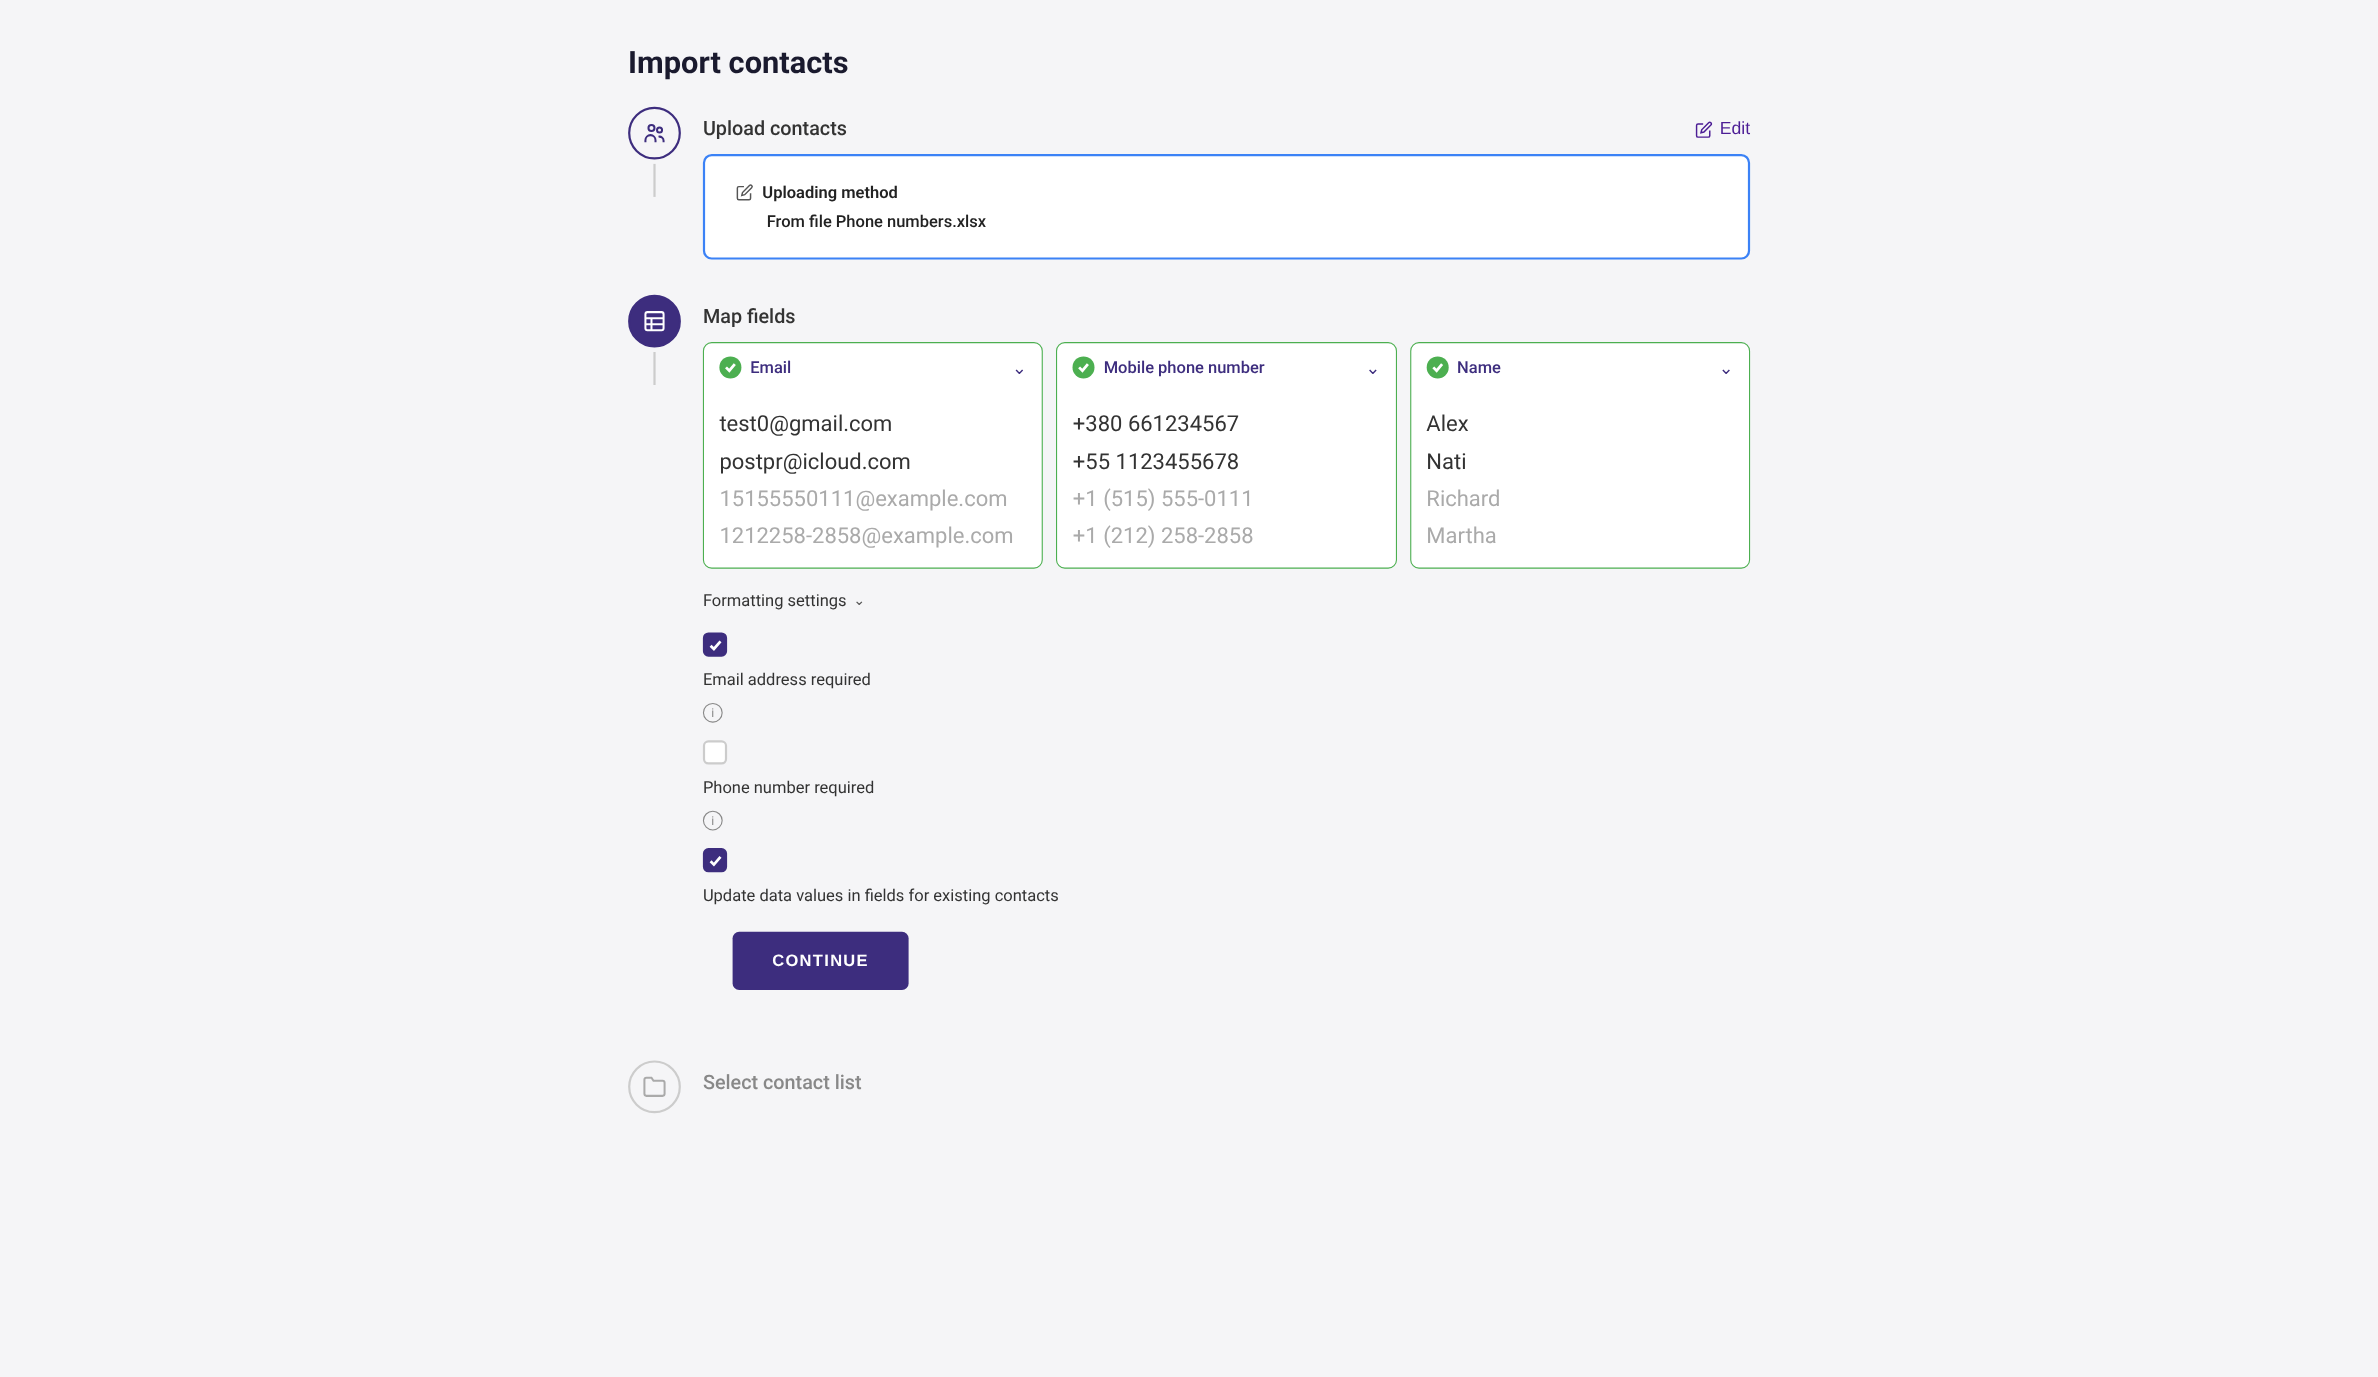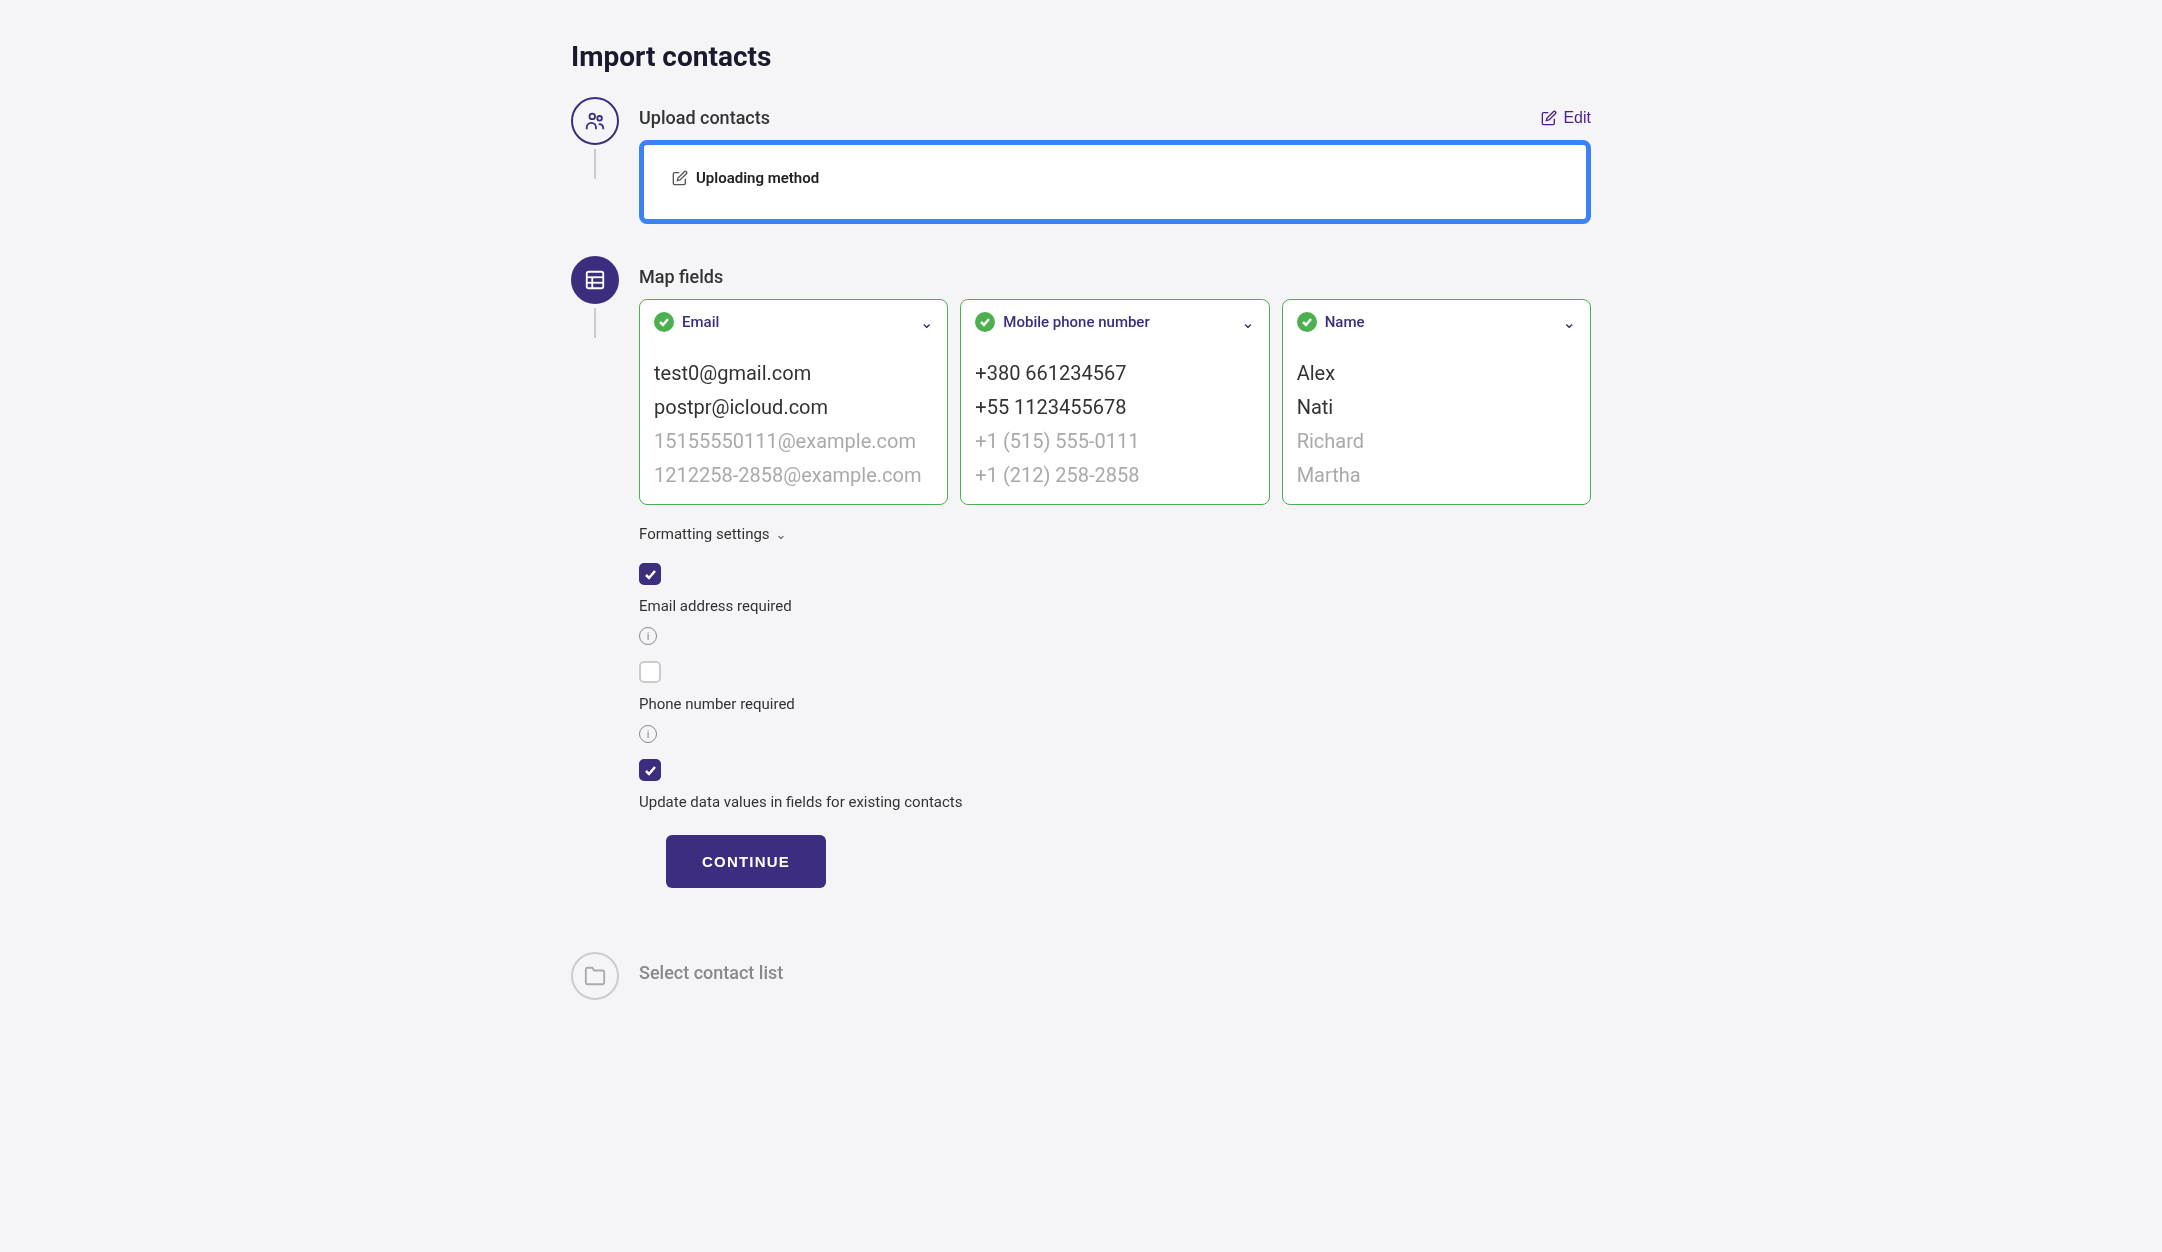--- a/index.html
+++ b/index.html
@@ -84,21 +84,21 @@
       color: #4c1d95;
       cursor: pointer;
       font-weight: 500;
       background: none;
       border: none;
     }
 
     
     .upload-card {
       background: #fff;
-      border: 5px solid #3b82f6;
+      border: 2px solid #3b82f6;
       border-radius: 8px;
       padding: 24px 28px;
     }
     .upload-method-label {
       display: flex;
       align-items: center;
       gap: 8px;
       font-size: 15px;
       font-weight: 600;
       color: #222;
@@ -300,20 +300,21 @@
         </button>
       </div>
       <div class="upload-card">
         <div class="upload-method-label">
           <svg width="16" height="16" viewBox="0 0 24 24" fill="none" stroke="#555" stroke-width="2">
             <path d="M11 4H4a2 2 0 0 0-2 2v14a2 2 0 0 0 2 2h14a2 2 0 0 0 2-2v-7"></path>
             <path d="M18.5 2.5a2.121 2.121 0 0 1 3 3L12 15l-4 1 1-4 9.5-9.5z"></path>
           </svg>
           <span>Uploading method</span>
         </div>
+        <div class="upload-method-value">From file Phone numbers.xlsx</div>
       </div>
     </div>
   </div>
 
   <div class="step-row">
     <div class="step-icon-col">
       <div class="step-circle active">
         <svg viewBox="0 0 24 24" fill="none" stroke="#fff" stroke-width="2">
           <rect x="3" y="3" width="18" height="18" rx="2"></rect>
           <line x1="3" y1="9" x2="21" y2="9"></line>

